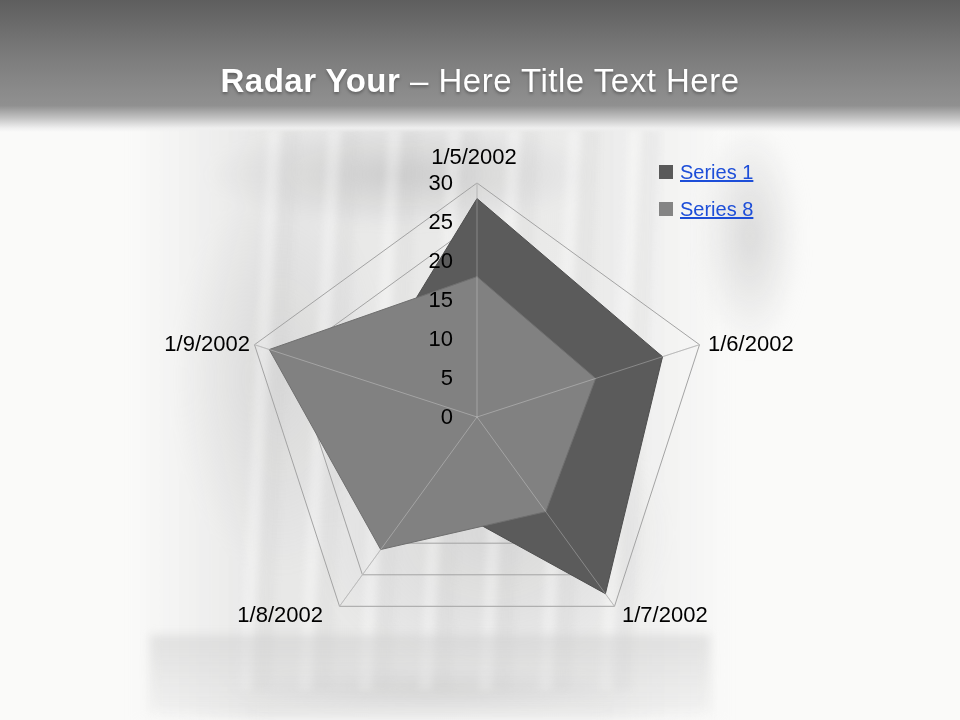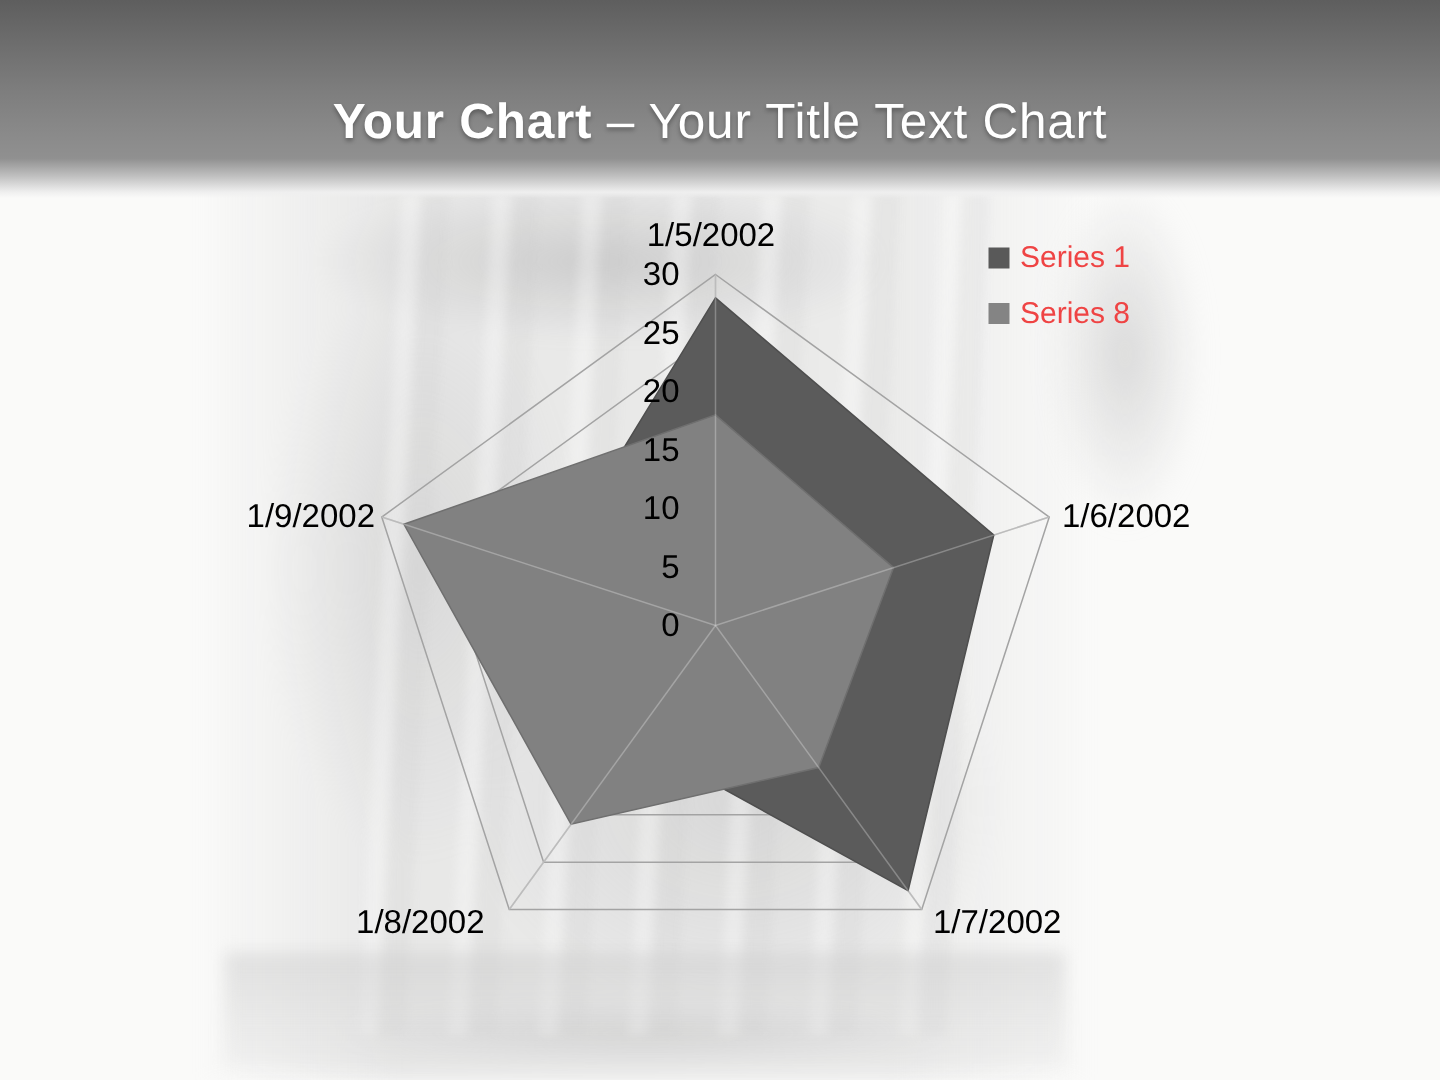--- a/index.html
+++ b/index.html
@@ -49,21 +49,21 @@
     text-shadow:0 2px 3px rgba(0,0,0,.30);
   }
   .t-bold{font-weight:700;}
   
   svg.radar{position:absolute;left:0;top:0;}
   svg.radar text{font-family:"Liberation Sans",sans-serif;}
   
   .legend{position:absolute;left:659px;top:159px;}
   .legend-row{display:flex;align-items:center;height:26px;margin-bottom:11px;}
   .swatch{width:14px;height:14px;display:inline-block;margin-right:7px;}
-  .legend-label{font-size:20px;color:#ef4444;line-height:26px;}
+  .legend-label{font-size:20px;color:#1d4ed8;line-height:26px;text-decoration:underline;}
 </style>
 </head>
 <body>
 
 <div class="slide">
 
   <div class="photo photo-main"></div>
   <div class="photo photo-right"></div>
   <div class="photo photo-streaks"></div>
   <div class="photo photo-bottom"></div>
@@ -106,16 +106,16 @@
       <span class="swatch" style="background: rgb(89, 89, 89);"></span>
       <span class="legend-label">Series 1</span>
     </div>
     <div class="legend-row">
       <span class="swatch" style="background: rgb(132, 132, 132);"></span>
       <span class="legend-label">Series 8</span>
     </div>
   </div>
 
   <div class="header">
-    <h1 class="title"><span class="t-bold">Your Chart</span><span class="t-light"> – Your Title Text Chart</span></h1>
+    <h1 class="title"><span class="t-bold">Radar Your</span><span class="t-light"> – Here Title Text Here</span></h1>
   </div>
 
 </div>
 
 </body></html>

